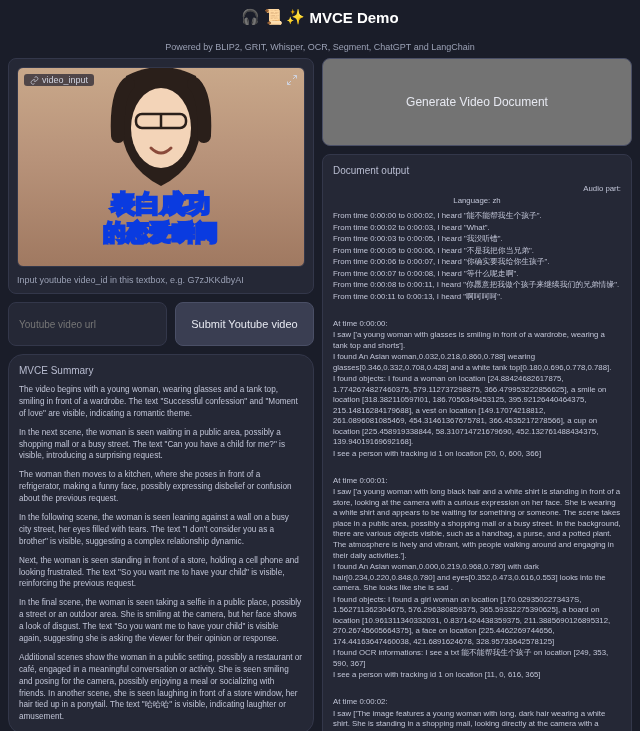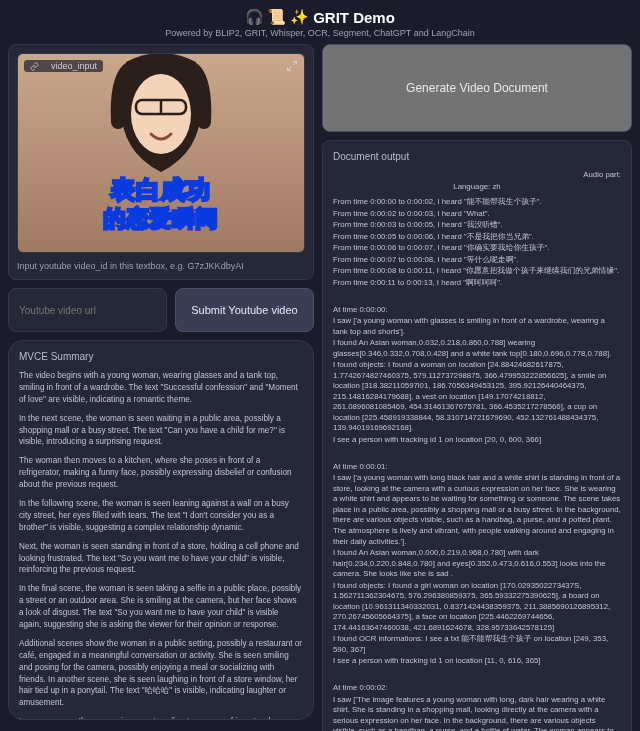--- a/index.html
+++ b/index.html
@@ -22,21 +22,21 @@
     color: #fff;
     display: flex;
     align-items: center;
     justify-content: center;
     gap: 4px;
   }
   .title .emoji { font-size: 15px; }
   .subtitle {
     font-size: 9px;
     color: #9aa0b4;
-    margin-top: 2px;
+    margin-top: 16px;
   }
   .main {
     display: flex;
     gap: 8px;
     padding: 0 8px 8px;
   }
   .col-left { width: 306px; }
   .col-right { flex: 1; }
   .panel {
     background: #252836;
@@ -55,21 +55,21 @@
     overflow: hidden;
   }
   .video-tag {
     position: absolute;
     top: 6px; left: 6px;
     background: rgba(30,30,45,.7);
     color: #cfd2de;
     font-size: 9px;
     padding: 1px 6px;
     border-radius: 3px;
-    display:flex; align-items:center; gap:12px;
+    display:flex; align-items:center; gap:3px;
   }
   .expand-icon { position:absolute; top:6px; right:6px; width:12px;height:12px; }
   .face {
     position:absolute; left:50%; top:32%; transform:translate(-50%,-50%);
     width:110px; height:130px;
   }
   .cap-text {
     position: absolute;
     left: 50%; transform: translateX(-50%);
     font-weight: 700;
@@ -134,21 +134,21 @@
   .panel-scroll .body-text { font-size: 7.8px; line-height:1.35; }
 </style>
 </head>
 <body>
 
 <div class="header">
   <div class="title">
     <span class="emoji">🎧</span>
     <span class="emoji">📜</span>
     <span class="emoji">✨</span>
-    <span>GRIT Demo</span>
+    <span>MVCE Demo</span>
   </div>
   <div class="subtitle">Powered by BLIP2, GRIT, Whisper, OCR, Segment, ChatGPT and LangChain</div>
 </div>
 
 <div class="main">
   <div class="col-left">
 
     <div class="panel" style="padding:8px;">
       <div class="video-thumb">
         <div class="video-tag">

